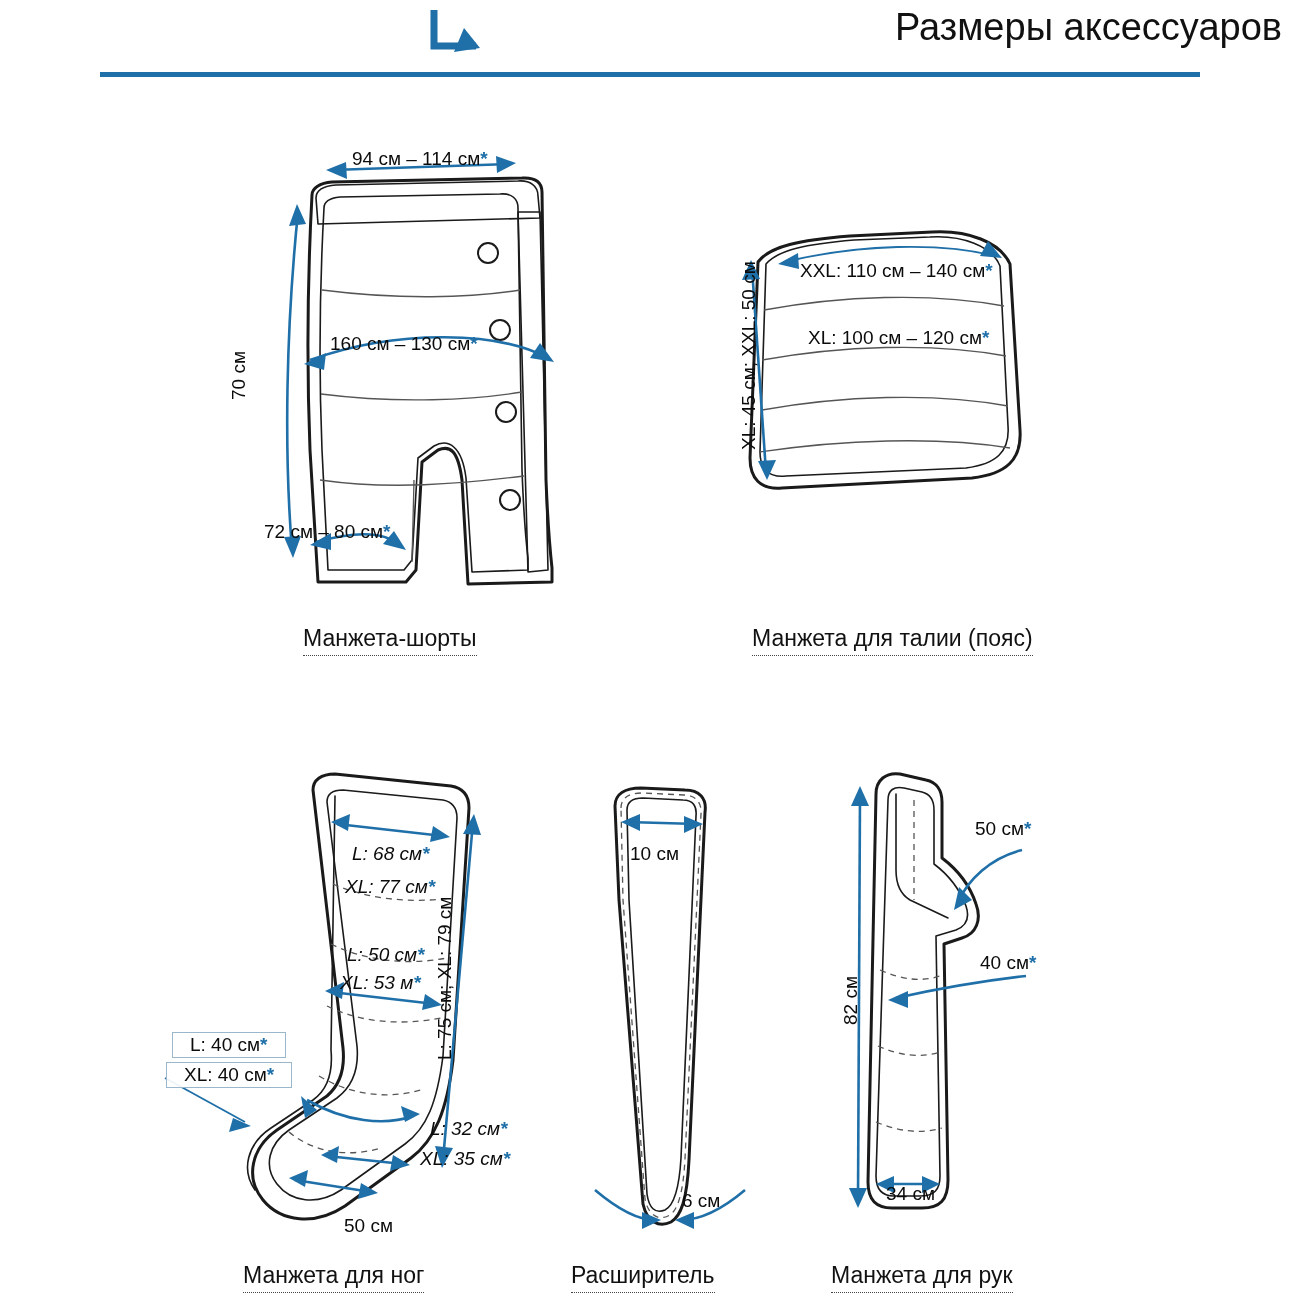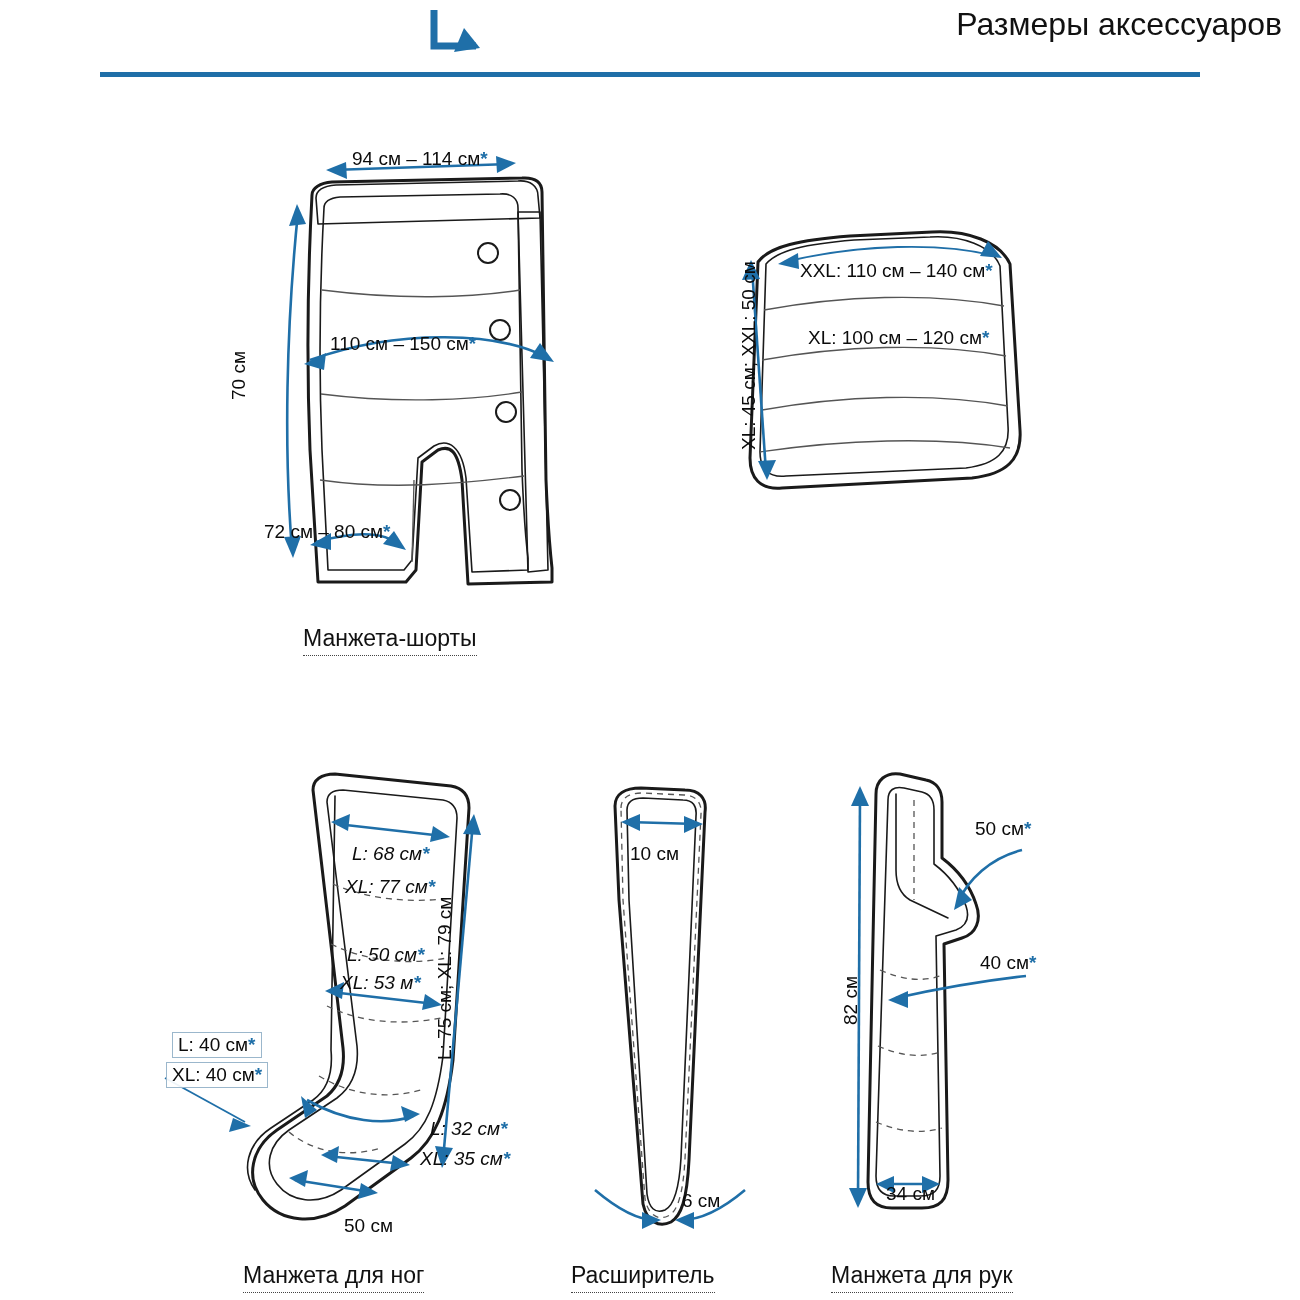--- a/index.html
+++ b/index.html
@@ -15,21 +15,21 @@
     font-family: "Liberation Sans", sans-serif;
     color: #000000;
     overflow: hidden;
   }
 
   
   #header-title {
     position: absolute;
     right: 18px;
     top: 6px;
-    font-size: 32px;
+    font-size: 38px;
     font-weight: 400;
     letter-spacing: 0px;
     color: #111111;
     white-space: nowrap;
   }
   #header-rule {
     position: absolute;
     left: 100px;
     top: 72px;
     width: 1100px;
@@ -63,21 +63,21 @@
     line-height: 1.15;
   }
   .dim .ast {
     color: #1f6fa8;
     font-weight: 700;
   }
   .dim.italic { font-style: italic; }
   .dim.boxed {
     border: 1px solid #9bb7cc;
     background: rgba(255,255,255,0.92);
-    padding: 1px 5px;
+    padding: 1px 17px;
   }
   .dim.rot90 {
     transform: rotate(-90deg);
     transform-origin: left top;
   }
 
   svg { overflow: visible; }
   .fill-white { fill: #ffffff; }
   .fill-grey { fill: #a8a8a8; }
   .ol { fill: none; stroke: #1a1a1a; stroke-width: 3; stroke-linejoin: round; stroke-linecap: round; }
@@ -140,21 +140,21 @@
     <path class="arrhead" d="M104 214 L 126 203 L 124 220 Z"></path>
     <path class="arrhead" d="M354 212 L 340 193 L 330 208 Z"></path>
 
     <path class="arr" d="M116 392 C 160 380, 186 382, 200 396"></path>
     <path class="arrhead" d="M110 395 L 131 383 L 131 400 Z"></path>
     <path class="arrhead" d="M206 400 L 194 381 L 183 394 Z"></path>
   </svg>
 
   <div class="dim" style="left:352px; top:148px;"><span>94 см – 114 см</span><span class="ast">*</span></div>
   <div class="dim rot90" style="left:228px; top:400px;"><span>70 см</span><span class="ast"></span></div>
-  <div class="dim" style="left:330px; top:333px;"><span>110 см  –  150 см</span><span class="ast">*</span></div>
+  <div class="dim" style="left:330px; top:333px;"><span>160 см  –  130 см</span><span class="ast">*</span></div>
   <div class="dim" style="left:264px; top:521px;"><span>72 см  – 80 см</span><span class="ast">*</span></div>
 
   <div class="caption" style="left:303px; top:625px;">Манжета-шорты</div>
 
   <svg style="position:absolute; left:710px; top:220px; width:350px; height:290px;" viewBox="0 0 350 290">
 
     <path class="fill-grey ol" d="M48 42 C 60 26, 90 20, 140 16 L 222 12 C 258 10, 290 22, 300 44
              L 310 210 C 312 240, 296 254, 262 258 L 72 268 C 50 270, 40 258, 40 238 Z"></path>
 
     <path class="fill-white ol-thin" d="M56 44 C 68 30, 96 24, 144 20 L 220 17 C 252 15, 282 26, 290 46
@@ -171,20 +171,21 @@
 
     <path class="arr" d="M42 48 L 56 252"></path>
     <path class="arrhead" d="M41 40 L 32 60 L 50 59 Z"></path>
     <path class="arrhead" d="M57 260 L 66 240 L 48 241 Z"></path>
   </svg>
 
   <div class="dim" style="left:800px; top:260px;"><span>XXL: 110 см – 140 см</span><span class="ast">*</span></div>
   <div class="dim" style="left:808px; top:299px;margin-top:28px;"><span>XL: 100 см – 120 см</span><span class="ast">*</span></div>
   <div class="dim rot90" style="left:738px; top:450px;"><span>XL: 45 см; XXL: 50 см</span><span class="ast"></span></div>
 
+  <div class="caption" style="left:752px; top:625px;">Манжета для талии (пояс)</div>
 
   <svg style="position:absolute; left:185px; top:760px; width:360px; height:490px;" viewBox="0 0 360 490">
 
     <path class="fill-grey ol" d="M128 30 C 128 20, 136 14, 150 14 L 266 26 C 278 28, 284 36, 284 48
              L 268 300 C 262 350, 250 380, 226 398 L 160 446
              C 130 466, 96 462, 78 440 C 60 418, 66 388, 92 370 L 142 336
              C 156 324, 160 308, 158 288 Z"></path>
 
     <path class="fill-white ol-thin" d="M142 42 C 142 34, 148 30, 158 30 L 258 40 C 268 42, 272 48, 272 58
              L 258 296 C 252 342, 242 368, 220 384 L 156 430

